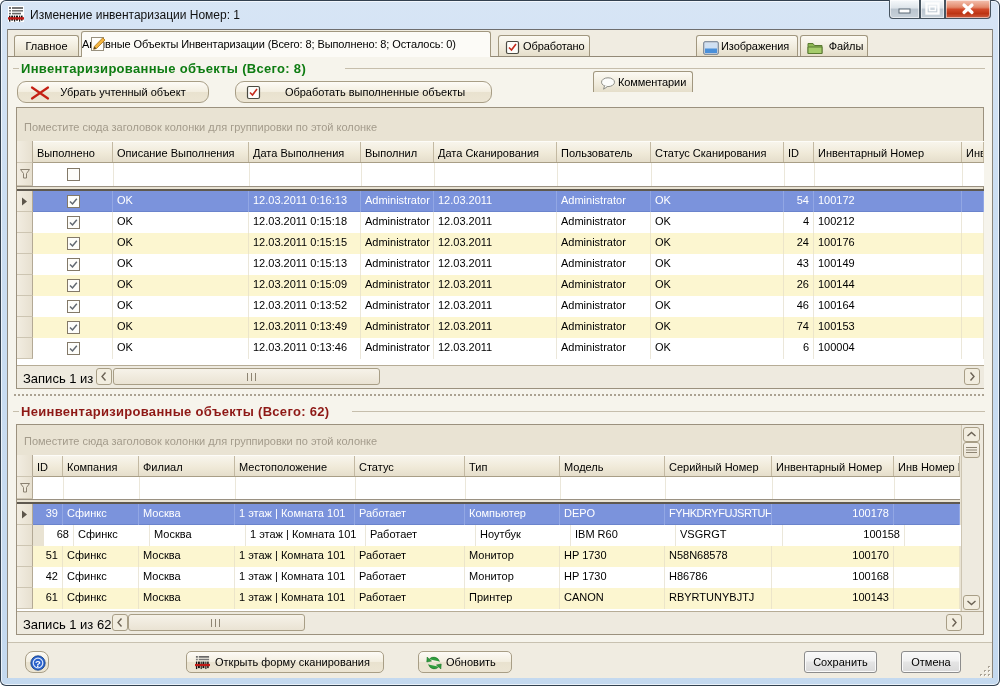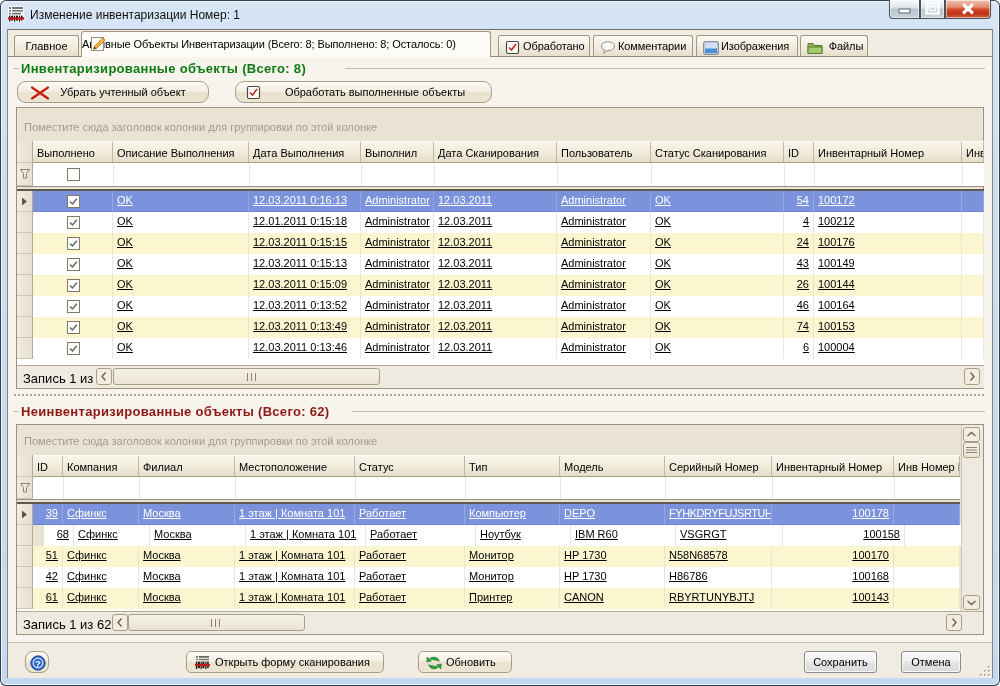--- a/index.html
+++ b/index.html
@@ -29,21 +29,21 @@
 #page { position:absolute; left:0; top:28px; width:984px; height:614px; background:#f6f4ec; }
 .grouphead { position:absolute; font-size:13px; font-weight:bold; white-space:nowrap; letter-spacing:0.3px; }
 .headline { position:absolute; height:1px; background:#c6beac; }
 .btn { position:absolute; background:linear-gradient(#fdfbf6,#f3eee0 48%,#e9e2cf 52%,#ece5d3);
   border:1px solid #a89e86; border-radius:9px; font-size:11px; }
 .btn .lbl { position:absolute; right:2px; text-align:center; top:4px; }
 .grid { position:absolute; border:1px solid #9b917e; background:#e9e3d3; }
 .gp-text { position:absolute; color:#a39b8b; font-size:11px; }
 .ghead { position:absolute; display:flex; background:linear-gradient(#f8f5ec,#f0ead9 55%,#e5decb); border-top:1px solid #fdfcf8; border-bottom:1px solid #a89e86; }
 .hc { height:100%; border-right:1px solid #c3b9a2; padding:5px 0 0 4px; font-size:11px; white-space:nowrap; overflow:hidden; }
-.grow { position:absolute; display:flex; background:#fff;text-decoration:underline; }
+.grow { position:absolute; display:flex; background:#fff; }
 .grow .c { height:100%; border-right:1px solid #ebe7da; padding:3px 4px 0 4px; font-size:11px; white-space:nowrap; overflow:hidden; }
 .grow.alt { background:#fcf6d0; }
 .grow.alt .c { border-right-color:#ece5c9; }
 .grow.sel { background:#7b93dc; color:#fff; box-shadow:inset 0 -1px 0 #6b84cc; }
 .grow.sel .c { border-right-color:#92a7e4; }
 .c.num { text-align:right; }
 .ind { position:absolute; width:16px; background:linear-gradient(90deg,#f2ede1,#e7e0d0); border-right:1px solid #b3a995; border-bottom:1px solid #cdc5b2; }
 .statusbar { position:absolute; background:#eeeadf; border-top:1px solid #b6ac96; font-size:13px; }
 .sthumb { position:absolute; background:linear-gradient(#f6f2e9,#eae3d3); border:1px solid #a89e86; border-radius:3px; }
 #bottombar { position:absolute; left:0; top:613px; width:984px; height:36px; background:#f0ece1; border-top:1px solid #c8c1b0; padding:0; }
@@ -96,21 +96,21 @@
 <div class="tab" style="left:6px;width:65px;text-align:center;">Главное</div>
 <div class="tab active" style="left:73px;width:410px;letter-spacing:-0.1px;"><svg class="abs" style="left:8px;top:4px" width="16" height="16" viewBox="0 0 16 16">
           <rect x="1.5" y="1.5" width="12" height="13" fill="#fffefa" stroke="#98907e"></rect>
           <path d="M12.8 1.8 L15 4 L6.5 12.5 L3.6 13.3 L4.4 10.4 Z" fill="#f5b43d" stroke="#a8741a" stroke-width="0.8"></path>
           <path d="M3.6 13.3 L4.4 10.4 L6.5 12.5 Z" fill="#5d4a1e"></path>
         </svg>Активные Объекты Инвентаризации (Всего: 8; Выполнено: 8; Осталось: 0)</div>
 <div class="tab" style="left:490px;width:92px;padding-left:24px;letter-spacing:-0.1px;"><svg class="abs" style="left:6px;top:4px" width="15" height="15" viewBox="0 0 15 15">
           <rect x="1.5" y="1.5" width="12" height="12" rx="1.5" fill="#fdfdfa" stroke="#4a4a42" stroke-width="1.2"></rect>
           <path d="M4 7.5 L6.5 10 L11 4" stroke="#c42a1c" stroke-width="1.6" fill="none"></path>
         </svg>Обработано</div>
-<div class="tab" style="left:585px;width:100px;padding-left:24px;letter-spacing:-0.1px;"><svg class="abs" style="left:6px;top:5px" width="16" height="14" viewBox="0 0 16 14">
+<div class="tab" style="left:585px;width:100px;padding-left:24px;letter-spacing:-0.1px;margin-top:36px;"><svg class="abs" style="left:6px;top:5px" width="16" height="14" viewBox="0 0 16 14">
           <ellipse cx="8" cy="5.2" rx="6.5" ry="4.4" fill="#fcfcfa" stroke="#8e8e86"></ellipse>
           <path d="M4.5 8.8 L3.6 12.2 L7.5 9.6" fill="#fcfcfa" stroke="#8e8e86"></path>
         </svg>Комментарии</div>
 <div class="tab" style="left:688px;width:102px;padding-left:24px;letter-spacing:-0.1px;"><svg class="abs" style="left:6px;top:5px" width="16" height="14" viewBox="0 0 16 14">
           <rect x="0.8" y="0.8" width="14.4" height="12.4" rx="1" fill="#e8f0fa" stroke="#5a6c80"></rect>
           <rect x="2" y="2" width="12" height="10" fill="#cfe0f2"></rect>
           <rect x="2" y="7.5" width="12" height="4.5" fill="#4a90d9"></rect>
         </svg>Изображения</div>
 <div class="tab" style="left:792px;width:68px;padding-left:24px;letter-spacing:-0.1px;text-align:center;"><svg class="abs" style="left:6px;top:5px" width="16" height="14" viewBox="0 0 16 14">
           <path d="M1 2.5 L6 2.5 L7.5 4.5 L15 4.5 L15 12.5 L1 12.5 Z" fill="#8db854" stroke="#5a7a32"></path>
@@ -187,21 +187,21 @@
           <path d="M3 6.5 L5.5 9 L9.8 3.8" stroke="#616871" stroke-width="1.5" fill="none"></path>
         </svg>
 <div class="ind" style="left:9px;top:134px;height:21px">
           <svg class="abs" style="left:4px;top:6px" width="7" height="9" viewBox="0 0 7 9">
             <path d="M1 0.5 L6 4.5 L1 8.5 Z" fill="#5d564b"></path>
           </svg>
         </div>
 <div class="grow" style="left:25px;top:155px;width:951px;height:21px">
           <div class="c" style="width:80px"></div>
           <div class="c" style="width:136px">OK</div>
-          <div class="c" style="width:112px">12.01.2011 0:15:18</div>
+          <div class="c" style="width:112px">12.03.2011 0:15:18</div>
           <div class="c" style="width:73px">Administrator</div>
           <div class="c" style="width:123px">12.03.2011</div>
           <div class="c" style="width:94px">Administrator</div>
           <div class="c" style="width:133px">OK</div>
           <div class="c num" style="width:30px">4</div>
           <div class="c" style="width:148px">100212</div>
           <div class="c" style="width:22px"></div>
         </div>
 <svg class="abs" style="left:59px;top:159px" width="13" height="13" viewBox="0 0 13 13">
           <rect x="0.5" y="0.5" width="12" height="12" fill="#fdfdfa" stroke="#837968"></rect>

